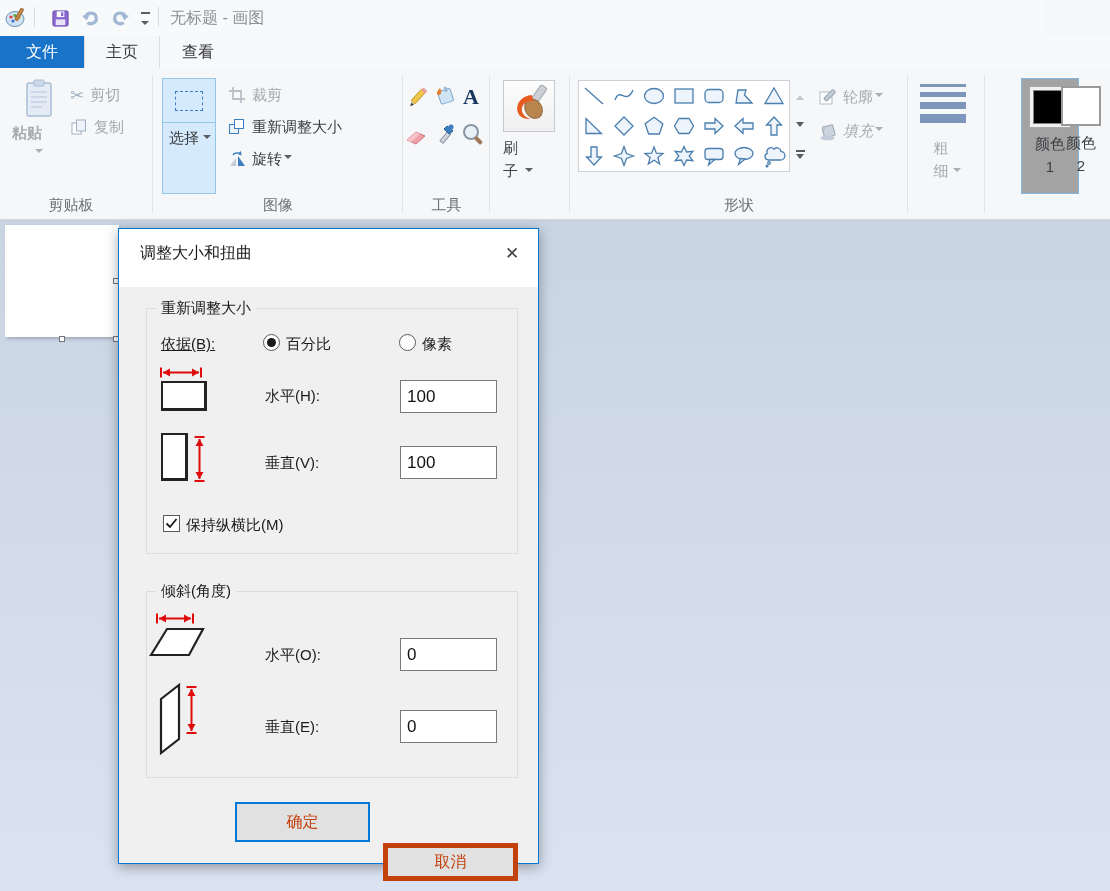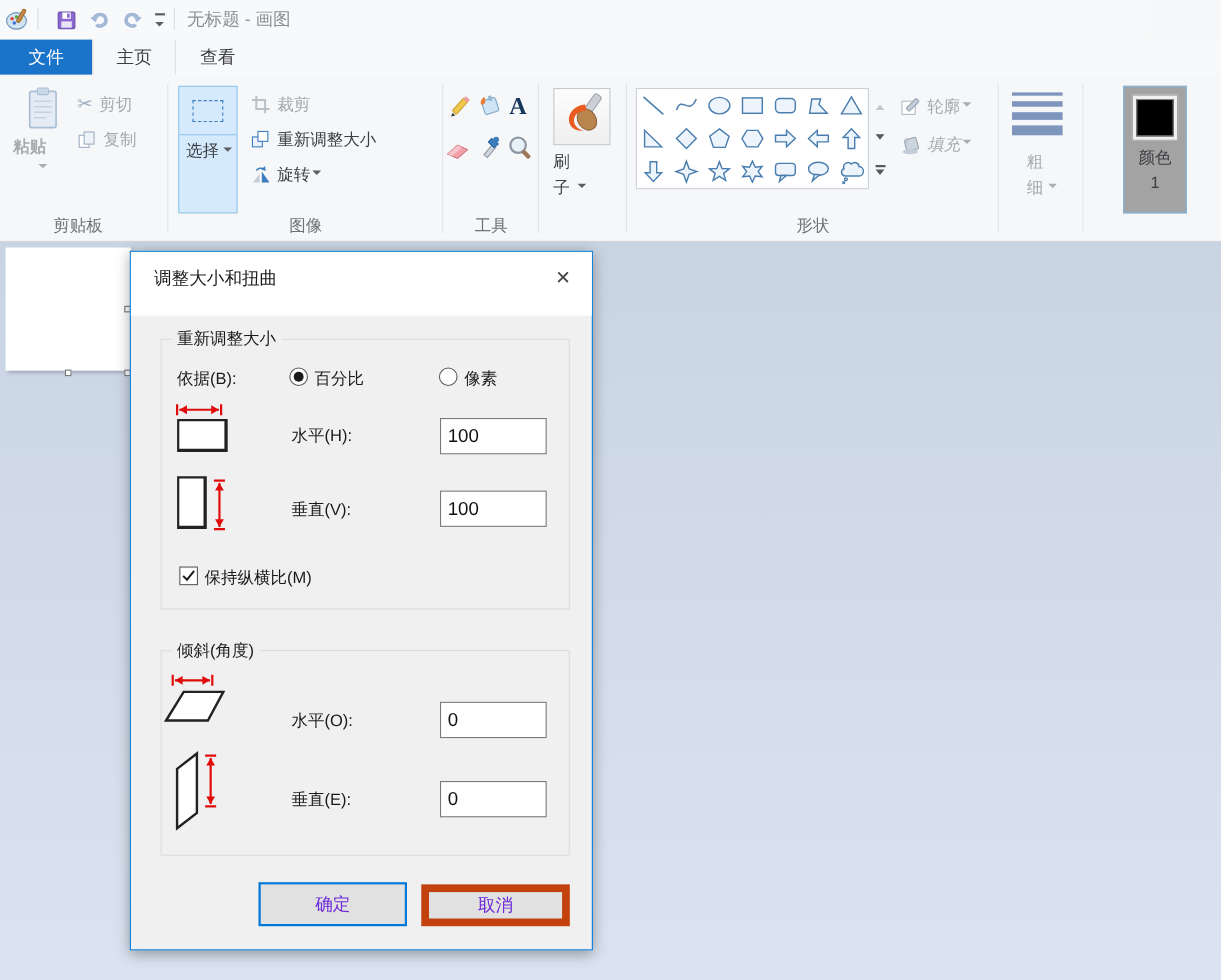--- a/index.html
+++ b/index.html
@@ -81,23 +81,23 @@
   .dlg-close { position:absolute; right:13px; top:11px; width:26px; height:26px; font-size:17px; color:#444; display:flex; align-items:center; justify-content:center; }
   .groupbox { position:absolute; border:1px solid #dcdcdc; }
   .group-label { position:absolute; top:-10px; left:9px; background:#f0f0f0; padding:0 5px; font-size:15px; color:#1a1a1a; white-space:nowrap; }
   .dlabel { position:absolute; font-size:15px; color:#1a1a1a; white-space:nowrap; }
   .dinput { position:absolute; width:97px; height:33px; border:1px solid #7a7a7a; background:#fff; font-size:17px; font-family:inherit; padding:0 6px; color:#111; }
   .radio { position:absolute; width:17px; height:17px; border:1px solid #595959; border-radius:50%; background:#fff; }
   .radio.checked::after { content:""; position:absolute; left:3px; top:3px; width:9px; height:9px; border-radius:50%; background:#1a1a1a; }
   .checkbox { position:absolute; width:17px; height:17px; border:1px solid #595959; background:#fff; display:flex; align-items:center; justify-content:center; }
   .rect-h { position:absolute; width:46px; height:30px; background:#fff; border:2px solid #222; border-right-width:3px; border-bottom-width:3px; }
   .rect-v { position:absolute; width:27px; height:48px; background:#fff; border:2px solid #222; border-right-width:3px; border-bottom-width:3px; }
-  .dlg-btn { position:absolute; width:135px; height:38px; background:#e1e1e1; font-size:16px; font-family:inherit; color:#6d28d9; display:flex; align-items:center; justify-content:center; }
+  .dlg-btn { position:absolute; width:135px; height:38px; background:#e1e1e1; font-size:16px; font-family:inherit; color:#c2410c; display:flex; align-items:center; justify-content:center; }
   .btn-ok { border:2px solid #0078d7; height:40px; }
-  .btn-cancel { border:7px solid #c2410c; }
+  .btn-cancel { border:5px solid #c2410c;margin-top:39px; }
   svg { display:block; }
 </style>
 </head>
 <body>
 
 <div id="app">
 
   <div class="titlebar">
     <div class="qat-btn" style="left:4px;">
       <svg viewBox="0 0 24 24" width="24" height="24">
@@ -404,38 +404,44 @@
       <span class="two-line">粗细</span><span class="caret dis"></span>
     </div>
     <div class="divider" style="left:984px;"></div>
 
     <div class="color-btn color1">
       <div class="swatch-frame">
           <div class="swatch" id="swatch1" style="background: rgb(0, 0, 0);"></div>
         </div>
       <span class="two-line-w">颜色 1</span>
     </div>
+    <div class="color-btn color2">
+      <div class="swatch-frame" style="background:transparent; border-color:transparent;">
+        <div class="swatch" id="swatch2" style="width: 40px; height: 40px; border: 2px solid rgb(154, 154, 154); background: rgb(255, 255, 255);"></div>
+      </div>
+      <span class="two-line-w">颜色 2</span>
+    </div>
   </div>
 
   <div class="workarea">
     <div class="canvas"></div>
     <div class="handle" style="left:59px; top:116px;"></div>
     <div class="handle" style="left:113px; top:116px;"></div>
     <div class="handle" style="left:113px; top:58px;"></div>
 
     <div class="dialog">
       <div class="dlg-titlebar">
         <span class="dlg-title">调整大小和扭曲</span>
         <span class="dlg-close">✕</span>
       </div>
 
       <div class="groupbox" style="left:27px; top:79px; width:372px; height:246px;">
         <span class="group-label">重新调整大小</span>
       </div>
-      <span class="dlabel" style="left:42px; top:106px;">依据(B):</span>
+      <span class="dlabel" style="left:42px; top:106px;text-decoration:underline;">依据(B):</span>
       <span class="radio checked" style="left:144px; top:105px;"></span>
       <span class="dlabel" style="left:167px; top:106px;">百分比</span>
       <span class="radio" style="left:280px; top:105px;"></span>
       <span class="dlabel" style="left:303px; top:106px;">像素</span>
 
       <svg style="position:absolute; left:40px; top:137px;" width="44" height="13" viewBox="0 0 44 13">
         <line x1="4" y1="6.5" x2="40" y2="6.5" stroke="#e00b0b" stroke-width="2"></line>
         <line x1="2" y1="1.5" x2="2" y2="11.5" stroke="#e00b0b" stroke-width="2"></line>
         <line x1="42" y1="1.5" x2="42" y2="11.5" stroke="#e00b0b" stroke-width="2"></line>
         <path d="M4 6.5 L11 2.5 V10.5 Z" fill="#e00b0b"></path>

